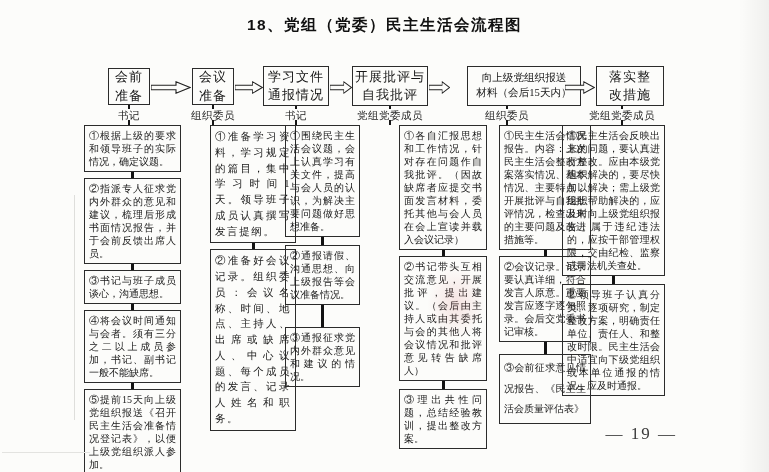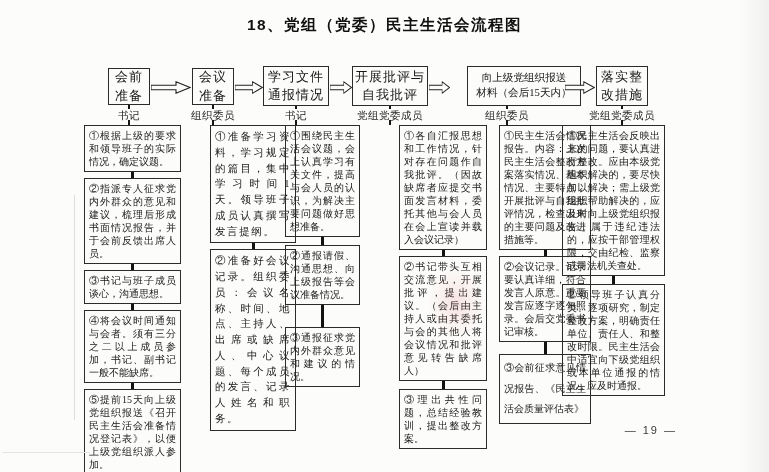--- a/index.html
+++ b/index.html
@@ -42,22 +42,22 @@
   }
   .c2 .sbox{font-size:10.5px;letter-spacing:1.6px;line-height:1.5;}
   .sbox.loose{line-height:2.05;}
   .vconn{width:3px;height:6px;background:#121212;}
   .vconn.t22{height:22px;}
   .vconn.t12{height:12px;}
   .vconn.t8{height:8px;}
   
   .pagenum{
     position:absolute;top:424px;right:92px;
-    font-size:11px;letter-spacing:2px;color:#3a3a3a;
-    font-family:Liberation Sans, sans-serif;
+    font-size:17px;letter-spacing:2px;color:#3a3a3a;
+    font-family:Liberation Serif, serif;
   }
   .edge-shade{
     position:absolute;right:0;top:0;bottom:0;width:30px;
     background:linear-gradient(to right,rgba(0,0,0,0),rgba(0,0,0,0.05));
     pointer-events:none;
   }
   .left-line{position:absolute;left:74px;top:195px;width:1px;height:225px;background:#dededb;}
   .bl-line{position:absolute;left:2px;top:452px;width:88px;height:1px;background:#e3e3e0;}
   .stamp{
     position:absolute;left:427px;top:266px;width:58px;height:74px;
@@ -73,21 +73,21 @@
 <div class="hbox" style="left:108px;top:68px;width:42px;height:37px;">会前
 准备</div>
 <div class="hbox" style="left:192px;top:68px;width:42px;height:37px;">会议
 准备</div>
 <div class="hbox" style="left:263px;top:66px;width:66px;height:40px;">学习文件
 通报情况</div>
 <div class="hbox" style="left:352px;top:66px;width:76px;height:40px;">开展批评与
 自我批评</div>
 <div class="hbox small" style="left:467px;top:66px;width:114px;height:40px;">向上级党组织报送
 材料（会后15天内）</div>
-<div class="hbox" style="left:596px;top:66px;width:52px;height:40px;">落实整
+<div class="hbox" style="left:596px;top:66px;width:68px;height:40px;">落实整
 改措施</div>
 
 <div class="harrow" style="left:151px;width:40px;"><svg viewBox="0 0 40 14" preserveAspectRatio="none" width="100%" height="100%">
       <polygon points="0,4.5 25,4.5 25,0.8 39,7 25,13.2 25,9.5 0,9.5" fill="#fcfcfa" stroke="#222" stroke-width="1.1"></polygon>
     </svg></div>
 <div class="harrow" style="left:235px;width:28px;"><svg viewBox="0 0 40 14" preserveAspectRatio="none" width="100%" height="100%">
       <polygon points="0,4.5 25,4.5 25,0.8 39,7 25,13.2 25,9.5 0,9.5" fill="#fcfcfa" stroke="#222" stroke-width="1.1"></polygon>
     </svg></div>
 <div class="harrow" style="left:330px;width:22px;"><svg viewBox="0 0 40 14" preserveAspectRatio="none" width="100%" height="100%">
       <polygon points="0,4.5 25,4.5 25,0.8 39,7 25,13.2 25,9.5 0,9.5" fill="#fcfcfa" stroke="#222" stroke-width="1.1"></polygon>

